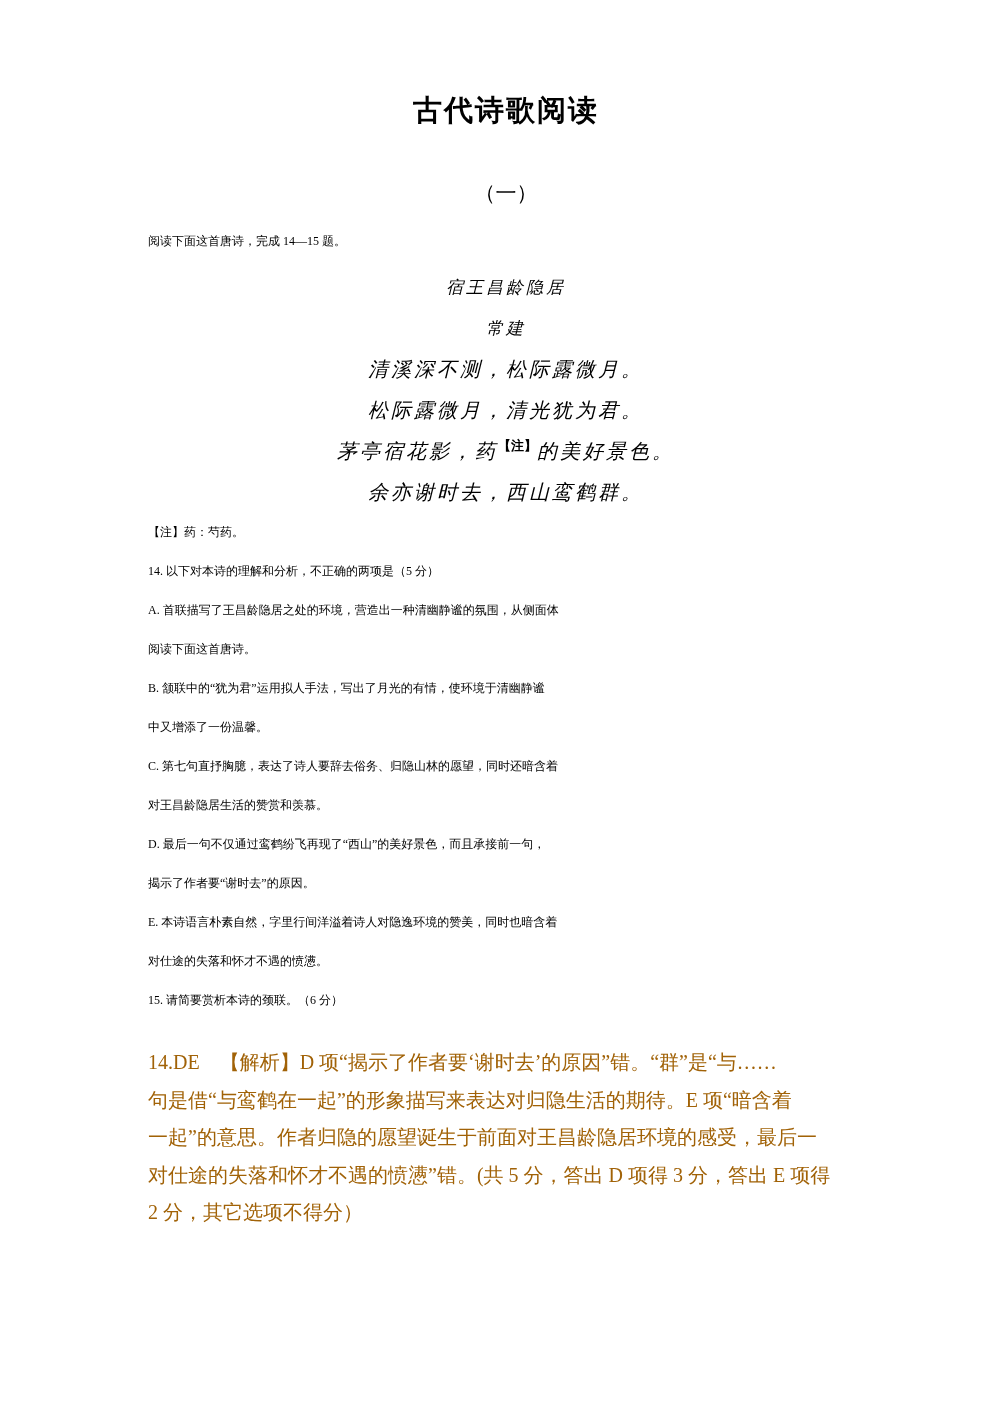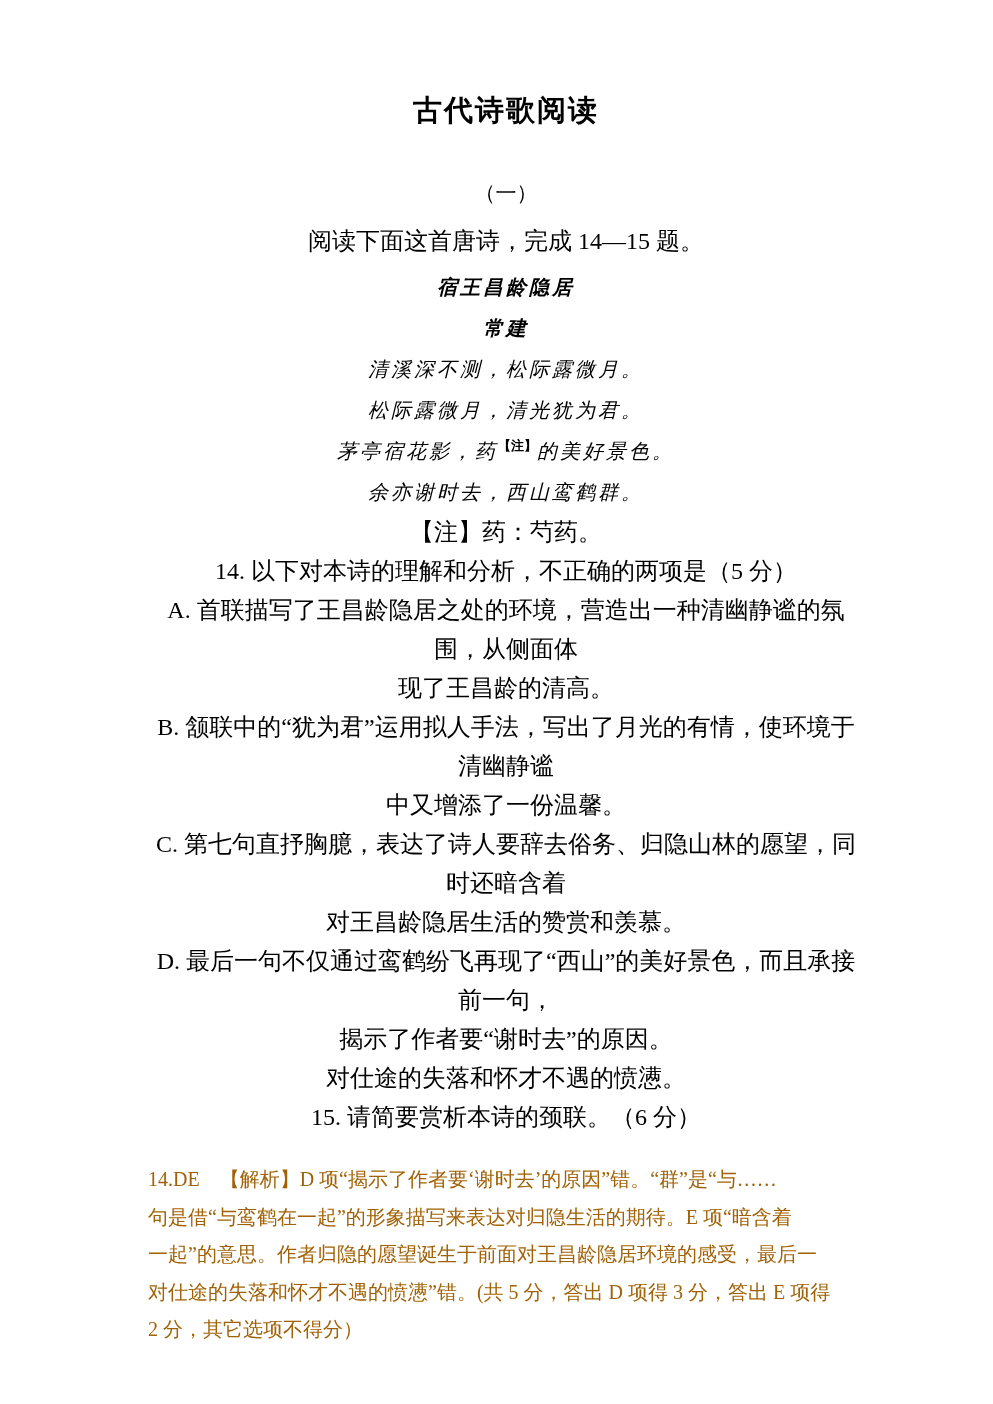--- a/index.html
+++ b/index.html
@@ -36,42 +36,41 @@
     font-size: 20px;
     line-height: 32px;
     margin-top: 15px;
   }
   .poem {
     text-align: center;
     margin-top: 6px;
     font-style: italic; 
   }
   .poem-title, .poem-author {
-    font-weight: bold;
-    font-size: 20px;
+    font-weight: normal;
+    font-size: 17px;
     line-height: 41px;
     letter-spacing: 3px;
   }
   .poem-line {
     font-size: 20px;
     line-height: 41px;
     letter-spacing: 3px;
   }
   .poem-line sup {
     font-size: 13px;
     font-weight: bold;
     font-style: normal;
     letter-spacing: 0;
     vertical-align: super;
     line-height: 0;
   }
   .body-line {
-    font-size: 24px;
+    font-size: 12px;
     line-height: 39px;
-    text-align: center;
   }
   .answer-block {
     margin-top: 24px;
   }
   .answer-line {
     font-size: 20px;
     line-height: 37.5px;
   }
 </style>
 </head>
@@ -93,35 +92,36 @@
     <div class="poem-line"><span>茅亭宿花影，药</span><sup>【注】</sup><span>的美好景色。</span></div>
     <div class="poem-line">余亦谢时去，西山鸾鹤群。</div>
   </div>
 
   <div class="body-line">【注】药：芍药。</div>
 
   <div class="body-line">14. 以下对本诗的理解和分析，不正确的两项是（5 分）</div>
 
   <div>
     <div class="body-line">A. 首联描写了王昌龄隐居之处的环境，营造出一种清幽静谧的氛围，从侧面体</div>
-    <div class="body-line">现了王昌龄的清高。</div>
+    <div class="body-line">阅读下面这首唐诗。</div>
   </div>
   <div>
     <div class="body-line">B. 颔联中的“犹为君”运用拟人手法，写出了月光的有情，使环境于清幽静谧</div>
     <div class="body-line">中又增添了一份温馨。</div>
   </div>
   <div>
     <div class="body-line">C. 第七句直抒胸臆，表达了诗人要辞去俗务、归隐山林的愿望，同时还暗含着</div>
     <div class="body-line">对王昌龄隐居生活的赞赏和羡慕。</div>
   </div>
   <div>
     <div class="body-line">D. 最后一句不仅通过鸾鹤纷飞再现了“西山”的美好景色，而且承接前一句，</div>
     <div class="body-line">揭示了作者要“谢时去”的原因。</div>
   </div>
   <div>
+    <div class="body-line">E. 本诗语言朴素自然，字里行间洋溢着诗人对隐逸环境的赞美，同时也暗含着</div>
     <div class="body-line">对仕途的失落和怀才不遇的愤懑。</div>
   </div>
 
   <div class="body-line">15. 请简要赏析本诗的颈联。（6 分）</div>
 
   <div class="answer-block" id="answer-block" style="color: #a16207;">
     <div class="answer-line">14.DE　【解析】D 项“揭示了作者要‘谢时去’的原因”错。“群”是“与……</div>
     <div class="answer-line">句是借“与鸾鹤在一起”的形象描写来表达对归隐生活的期待。E 项“暗含着</div>
     <div class="answer-line">一起”的意思。作者归隐的愿望诞生于前面对王昌龄隐居环境的感受，最后一</div>
     <div class="answer-line">对仕途的失落和怀才不遇的愤懑”错。(共 5 分，答出 D 项得 3 分，答出 E 项得</div>

